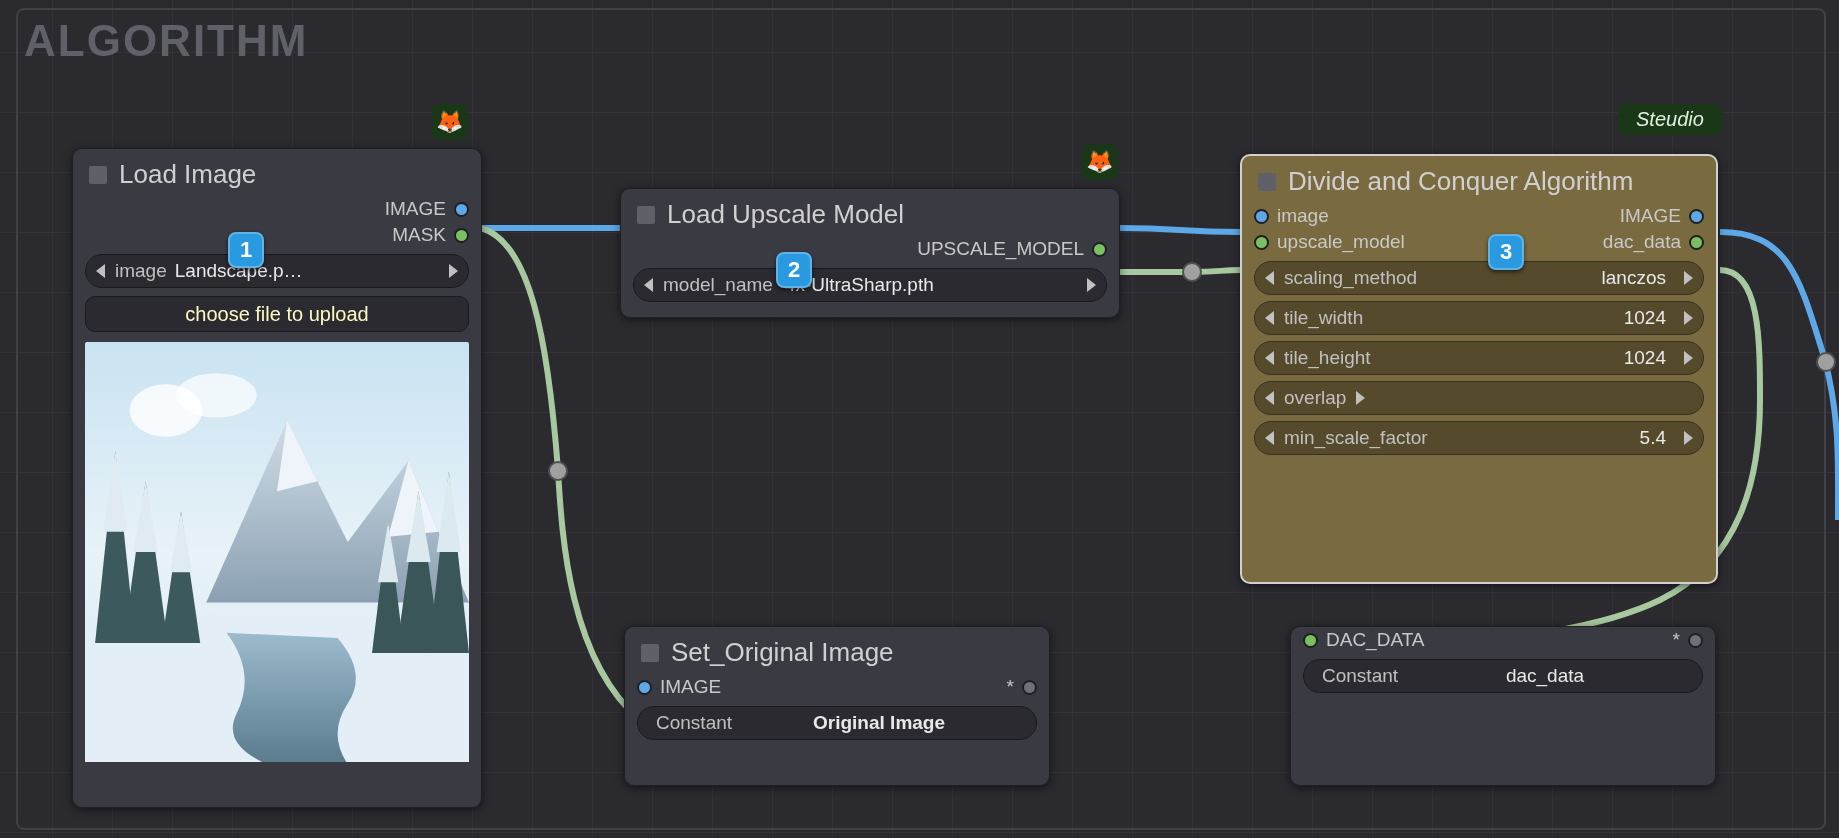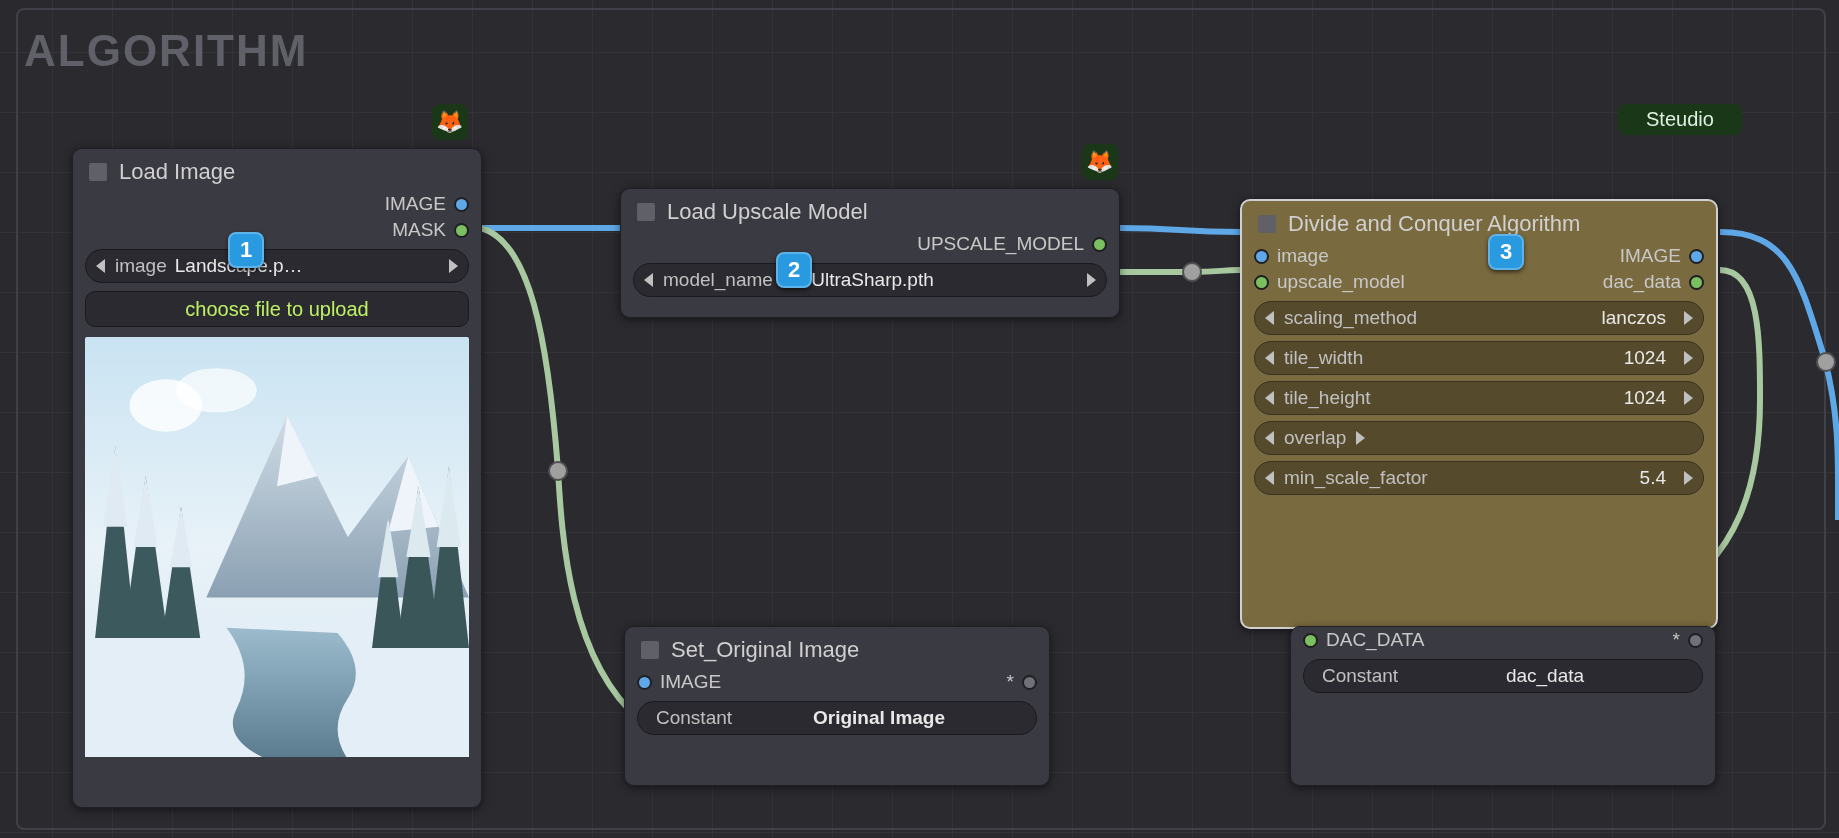--- a/index.html
+++ b/index.html
@@ -25,21 +25,21 @@
   .group-frame {
     position: absolute;
     left: 16px; top: 8px;
     width: 1810px; height: 822px;
     border: 2px solid #404048;
     border-radius: 8px;
     background: rgba(50,50,55,0.15);
   }
   .group-title {
     position: absolute;
-    left: 24px; top: 26px;
+    left: 24px; top: 16px;
     font-size: 44px;
     font-weight: 600;
     color: #606068;
     letter-spacing: 2px;
     user-select: none;
   }
   svg.edges {
     position: absolute;
     left: 0; top: 0;
     width: 1839px; height: 838px;
@@ -51,29 +51,28 @@
     position: absolute;
     background: #3a3a42;
     border: 1px solid #202024;
     border-radius: 10px;
     box-shadow: 0 2px 8px rgba(0,0,0,0.5);
     font-size: 19px;
   }
   .node.selected {
     background: #7a6a3f;
     border: 2px solid #d0d0d0;
-    margin-top: 45px;
   }
   .node-header {
     display: flex;
     align-items: center;
     gap: 12px;
     padding: 10px 16px 6px 16px;
     color: #d0d0d0;
-    font-size: 22px;
+    font-size: 26px;
   }
   .node-header .box {
     width: 18px; height: 18px;
     background: #606068;
     border-radius: 2px;
   }
   .slot-row {
     display: flex;
     justify-content: space-between;
     align-items: center;
@@ -121,21 +120,21 @@
   .widget .arrow.right { border-left: 9px solid #c0c0c0; margin-left: 10px; }
   .widget .wlabel { flex: 0 0 auto; color: #c0c0c0; }
   .widget .wvalue { flex: 1; text-align: right; color: #e8e8e8; padding: 0 8px; white-space: nowrap; overflow: hidden; text-overflow: ellipsis; }
   .widget.combo .wvalue { text-align: left; flex: 1; }
   .btn-widget {
     background: #2a2a30;
     border: 1px solid #1a1a1e;
     border-radius: 10px;
     height: 36px;
     margin: 8px 12px 10px 12px;
-    color: #bef264;
+    color: #fef9c3;
     font-size: 20px;
     display: flex;
     align-items: center;
     justify-content: center;
     cursor: pointer;
   }
   .preview {
     margin: 4px 12px 12px 12px;
     border-radius: 2px;
     overflow: hidden;
@@ -148,22 +147,23 @@
     display: flex;
     align-items: center;
     justify-content: center;
     font-size: 22px;
   }
   .tag {
     position: absolute;
     background: #1a3818;
     color: #e0f0e0;
     border-radius: 8px;
-    padding: 4px 28px;
+    padding: 4px 18px;
     font-size: 20px;
+    font-style: italic;
   }
   .num-badge {
     position: absolute;
     width: 36px; height: 36px;
     background: #2a9ae0;
     border: 2px solid #ffffff40;
     border-radius: 8px;
     color: #fff;
     font-size: 22px;
     font-weight: 700;

